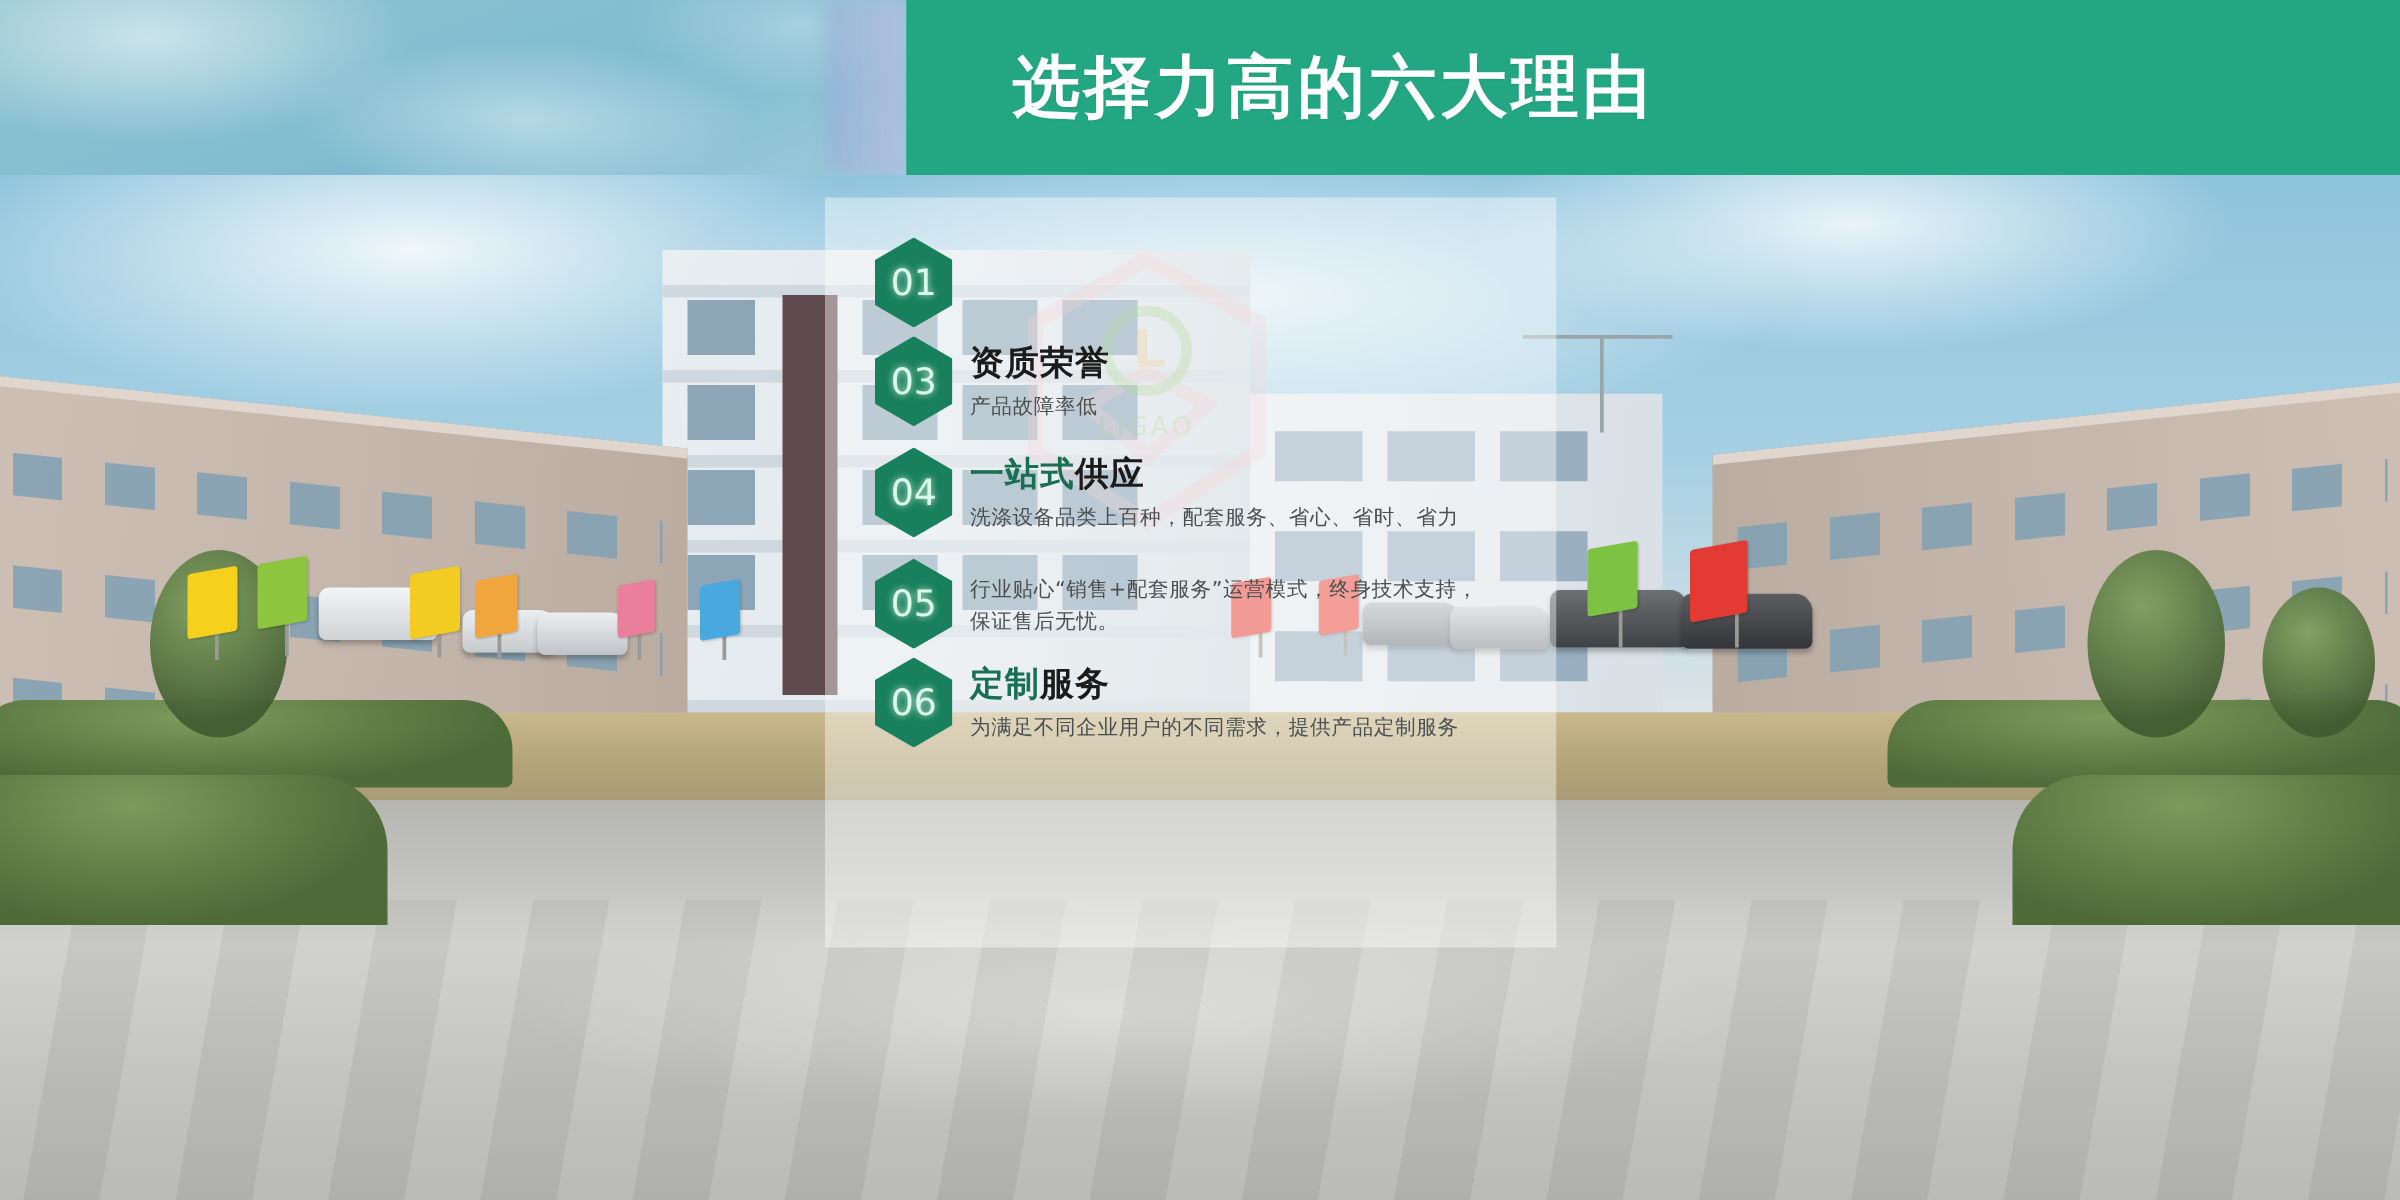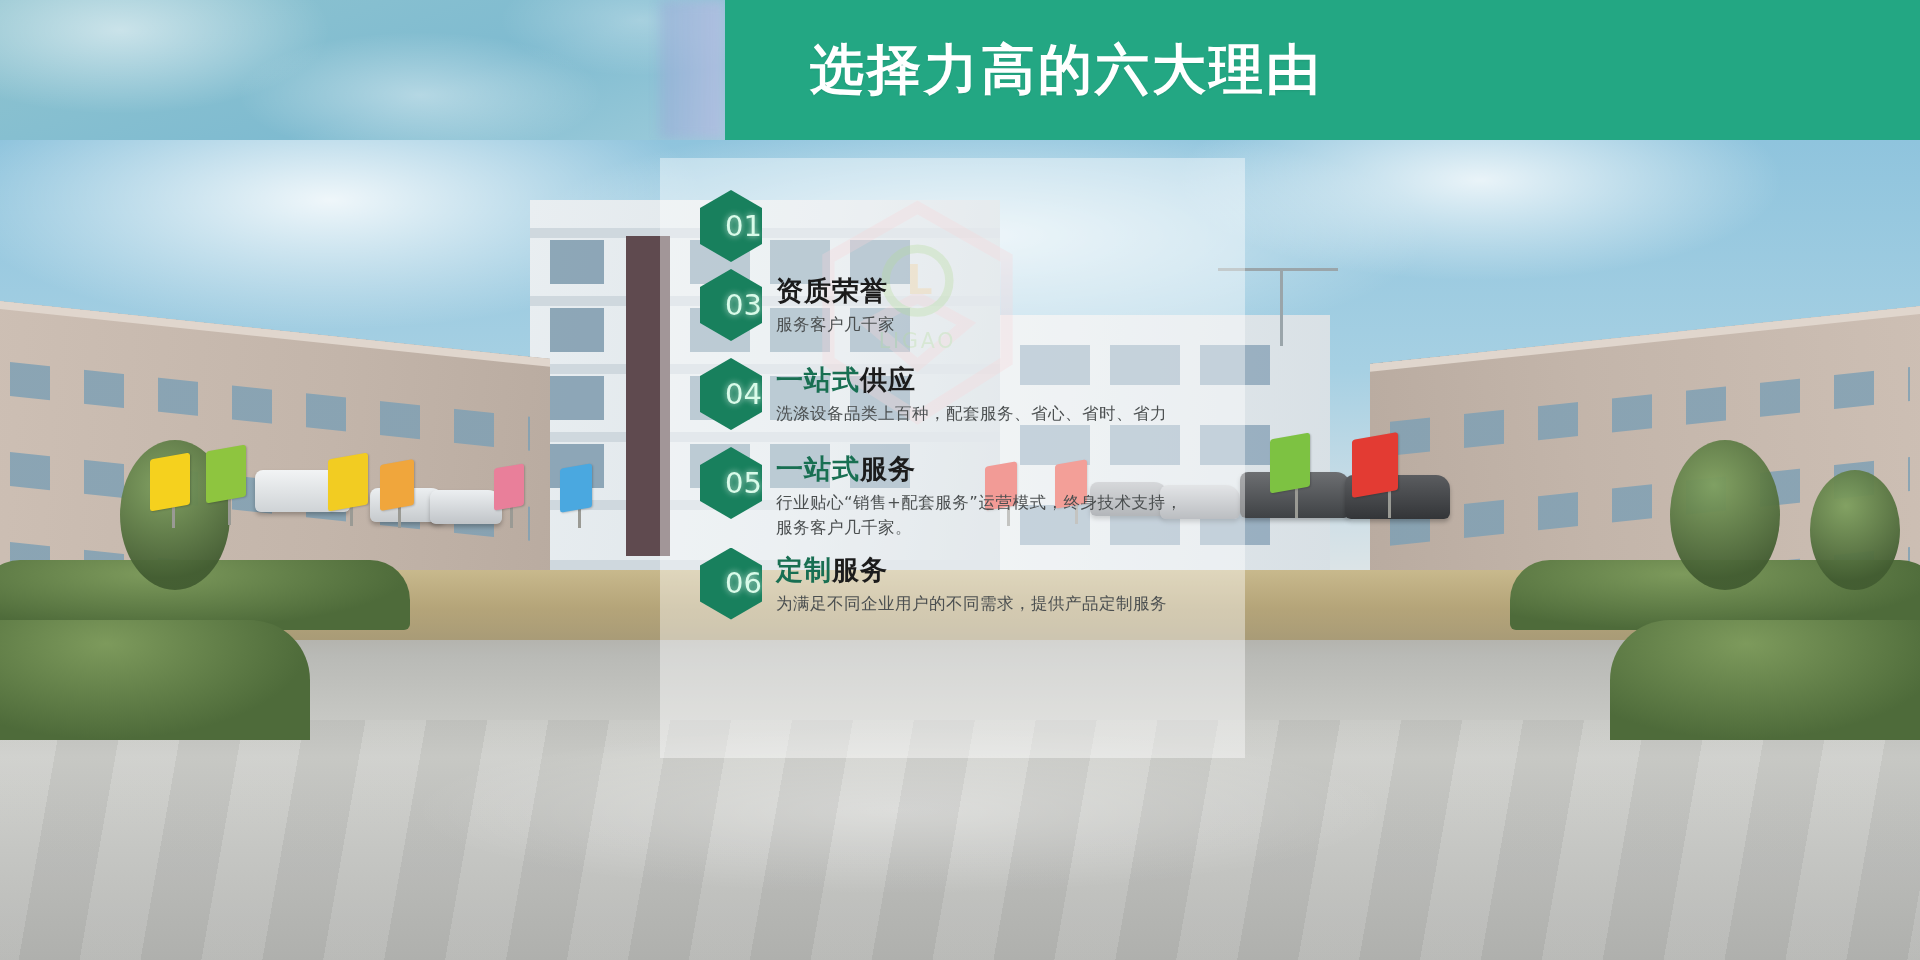--- a/index.html
+++ b/index.html
@@ -95,21 +95,21 @@
     opacity:.30; }
 
   .list{ position:absolute; left:700px; top:190px; width:520px; z-index:6; }
 
   .row{ position:relative; display:flex; align-items:flex-start; }
   .hexwrap{ position:relative; width:62px; height:72px; flex:0 0 62px; }
   .hex{ position:absolute; left:0; top:0; width:62px; height:72px;
     background:#18805d;
     -webkit-clip-path:polygon(50% 0%,100% 25%,100% 75%,50% 100%,0% 75%,0% 25%);
     clip-path:polygon(50% 0%,100% 25%,100% 75%,50% 100%,0% 75%,0% 25%);
-    display:flex; align-items:center; justify-content:flex-end; }
+    display:flex; align-items:center; justify-content:center; }
   .hexnum{ color:#d9fbe9; font-size:29px; font-weight:normal; letter-spacing:0px;
     text-shadow:0 0 6px rgba(255,255,255,.8); line-height:1; }
 
   .textcol{ margin-left:14px; padding-top:6px; }
   .ttl{ font-size:27px; font-weight:bold; line-height:1.15; letter-spacing:1px; color:#1b1b1b; }
   .ttl .g{ color:#186f52; }
   .desc{ font-size:16.5px; color:#4b4f50; line-height:1.5; margin-top:7px; letter-spacing:.5px; }
 </style>
 </head>
 <body>
@@ -248,21 +248,21 @@
       <div class="hexwrap">
         <div class="hex">
           <span class="hexnum">03</span>
         </div>
       </div>
       <div class="textcol">
         <div class="ttl">
           <span>资质荣誉</span><span class="g"></span>
         </div>
         <div class="desc">
-          <div>服务客户几千家</div>
+          <div>产品故障率低</div>
         </div>
       </div>
     </div>
 
     <div class="row" style="margin-bottom:17px">
       <div class="hexwrap">
         <div class="hex">
           <span class="hexnum">04</span>
         </div>
       </div>
@@ -276,26 +276,23 @@
       </div>
     </div>
 
     <div class="row" style="margin-bottom:7px">
       <div class="hexwrap">
         <div class="hex">
           <span class="hexnum">05</span>
         </div>
       </div>
       <div class="textcol">
-        <div class="ttl">
-          <span class="g">一站式</span><span>服务</span>
-        </div>
         <div class="desc">
           <div>行业贴心“销售+配套服务”运营模式，终身技术支持，</div>
-          <div>服务客户几千家。</div>
+          <div>保证售后无忧。</div>
         </div>
       </div>
     </div>
 
     <div class="row">
       <div class="hexwrap">
         <div class="hex">
           <span class="hexnum">06</span>
         </div>
       </div>

